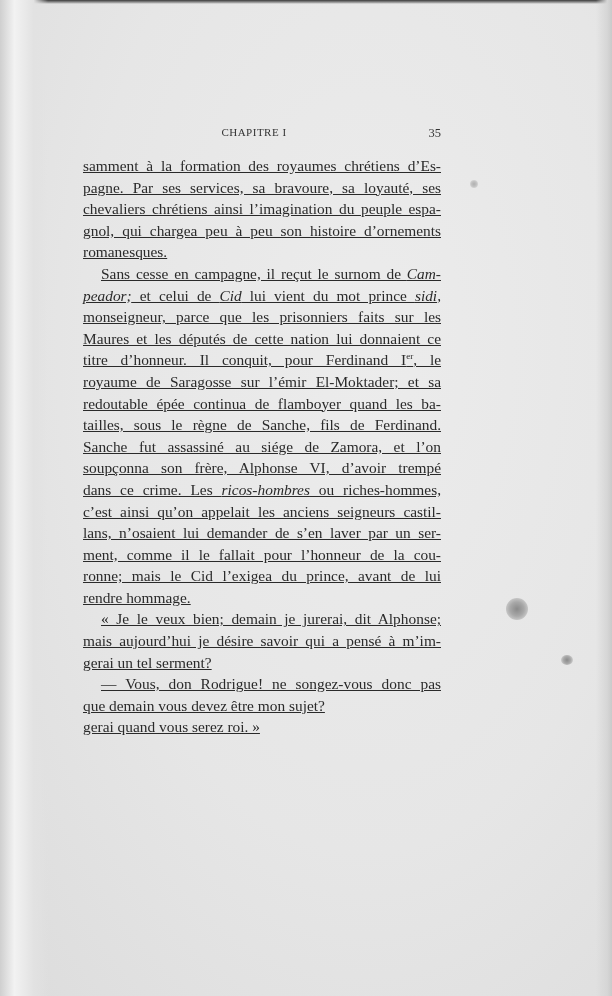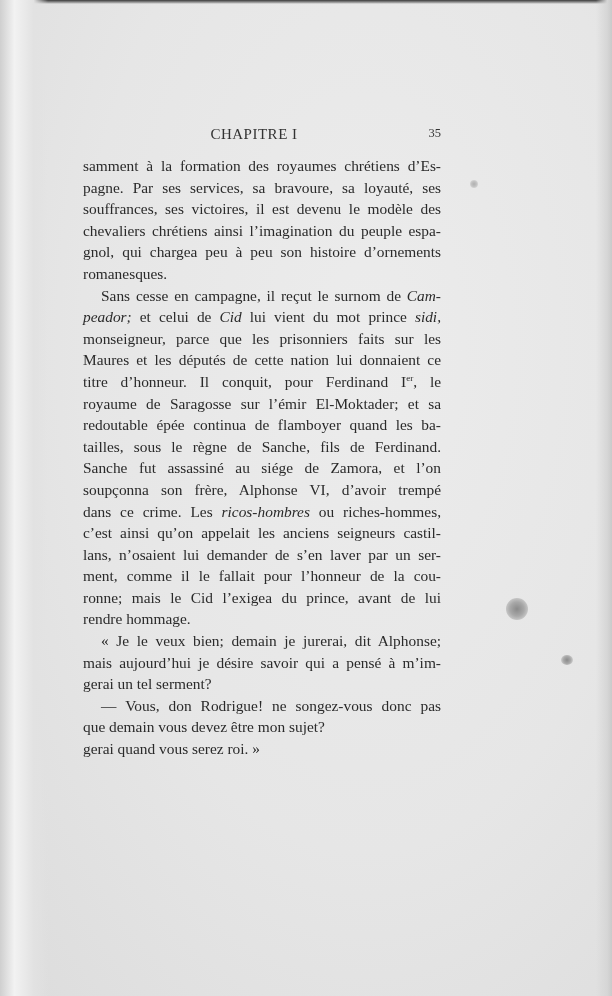--- a/index.html
+++ b/index.html
@@ -33,35 +33,35 @@
   }
   .spot-1 { left: 506px; top: 598px; width: 22px; height: 22px; }
   .spot-2 { left: 561px; top: 655px; width: 12px; height: 10px; }
   .spot-3 { left: 470px; top: 180px; width: 8px; height: 8px; opacity: .6; }
 
   .running-head {
     position: absolute; left: 83px; top: 126px; width: 358px; height: 16px;
   }
   .chapter-title {
     position: absolute; left: 0; right: 0; text-align: center;
-    font-size: 15px; letter-spacing: 0.5px; color: #333;
+    font-size: 11px; letter-spacing: 0.5px; color: #333;
     transform: translateX(-8px);
   }
   .page-number {
     position: absolute; right: 0; top: 0;
     font-size: 12.5px; color: #333;
   }
 
   .text-block {
     position: absolute; left: 83px; top: 155px; width: 358px;
   }
   .line {
     display: block; height: 21.6px; line-height: 21.6px;
     font-size: 15.4px; white-space: nowrap;
-    text-align: justify; text-align-last: justify;
+    text-align: justify; text-align-last: justify; text-decoration: underline;
   }
   .line.indent { padding-left: 18px; }
   .line.last { text-align-last: left; }
   .it { font-style: italic; }
 </style>
 </head>
 <body>
 
 <div class="page">
   <div class="top-edge"></div>
@@ -72,21 +72,20 @@
   <div class="spot spot-3"></div>
 
   <div class="running-head">
     <span class="chapter-title">CHAPITRE I</span>
     <span class="page-number">35</span>
   </div>
 
   <div class="text-block">
     <span class="line">samment à la formation des royaumes chrétiens d’Es-</span>
     <span class="line">pagne. Par ses services, sa bravoure, sa loyauté, ses</span>
-    <span class="line">souffrances, ses victoires, il est devenu le modèle des</span>
     <span class="line">chevaliers chrétiens ainsi l’imagination du peuple espa-</span>
     <span class="line">gnol, qui chargea peu à peu son histoire d’ornements</span>
     <span class="line last">romanesques.</span>
 
     <span class="line indent"><span>Sans cesse en campagne, il reçut le surnom de </span><span class="it">Cam-</span></span>
     <span class="line"><span class="it">peador;</span><span> et celui de </span><span class="it">Cid</span><span> lui vient du mot prince </span><span class="it">sidi,</span></span>
     <span class="line">monseigneur, parce que les prisonniers faits sur les</span>
     <span class="line">Maures et les députés de cette nation lui donnaient ce</span>
     <span class="line"><span>titre d’honneur. Il conquit, pour Ferdinand I</span><sup style="font-size:9px;line-height:0">er</sup><span>, le</span></span>
     <span class="line">royaume de Saragosse sur l’émir El-Moktader; et sa</span>

